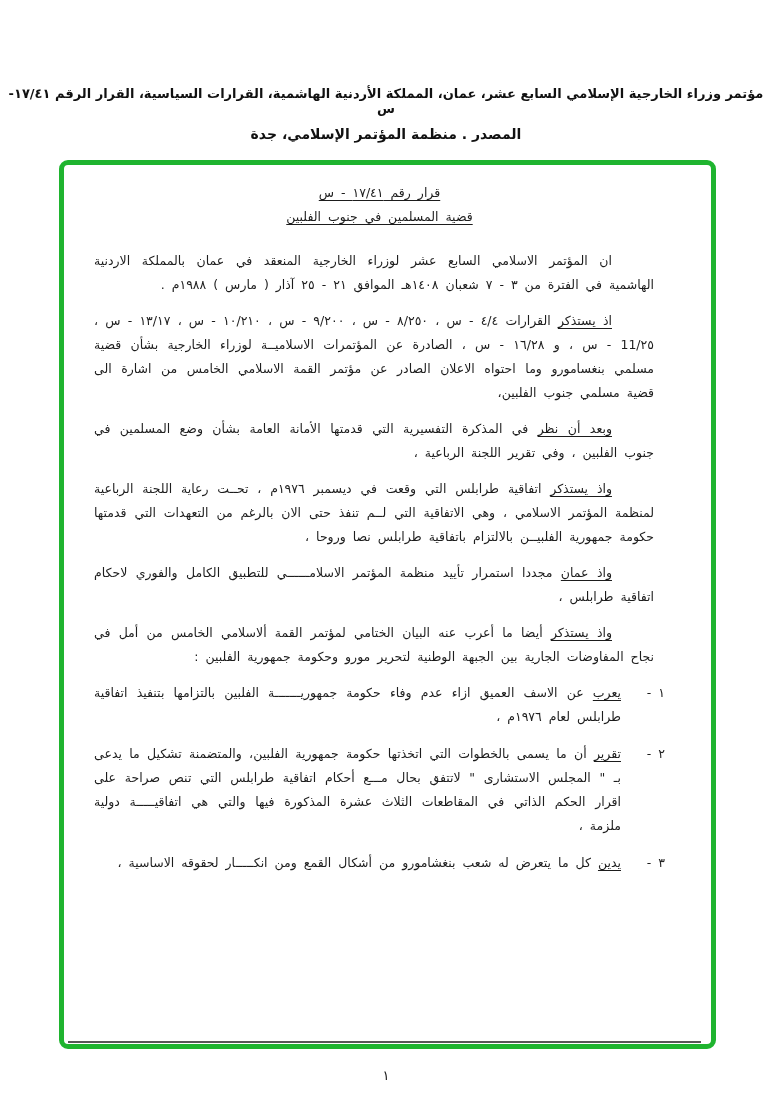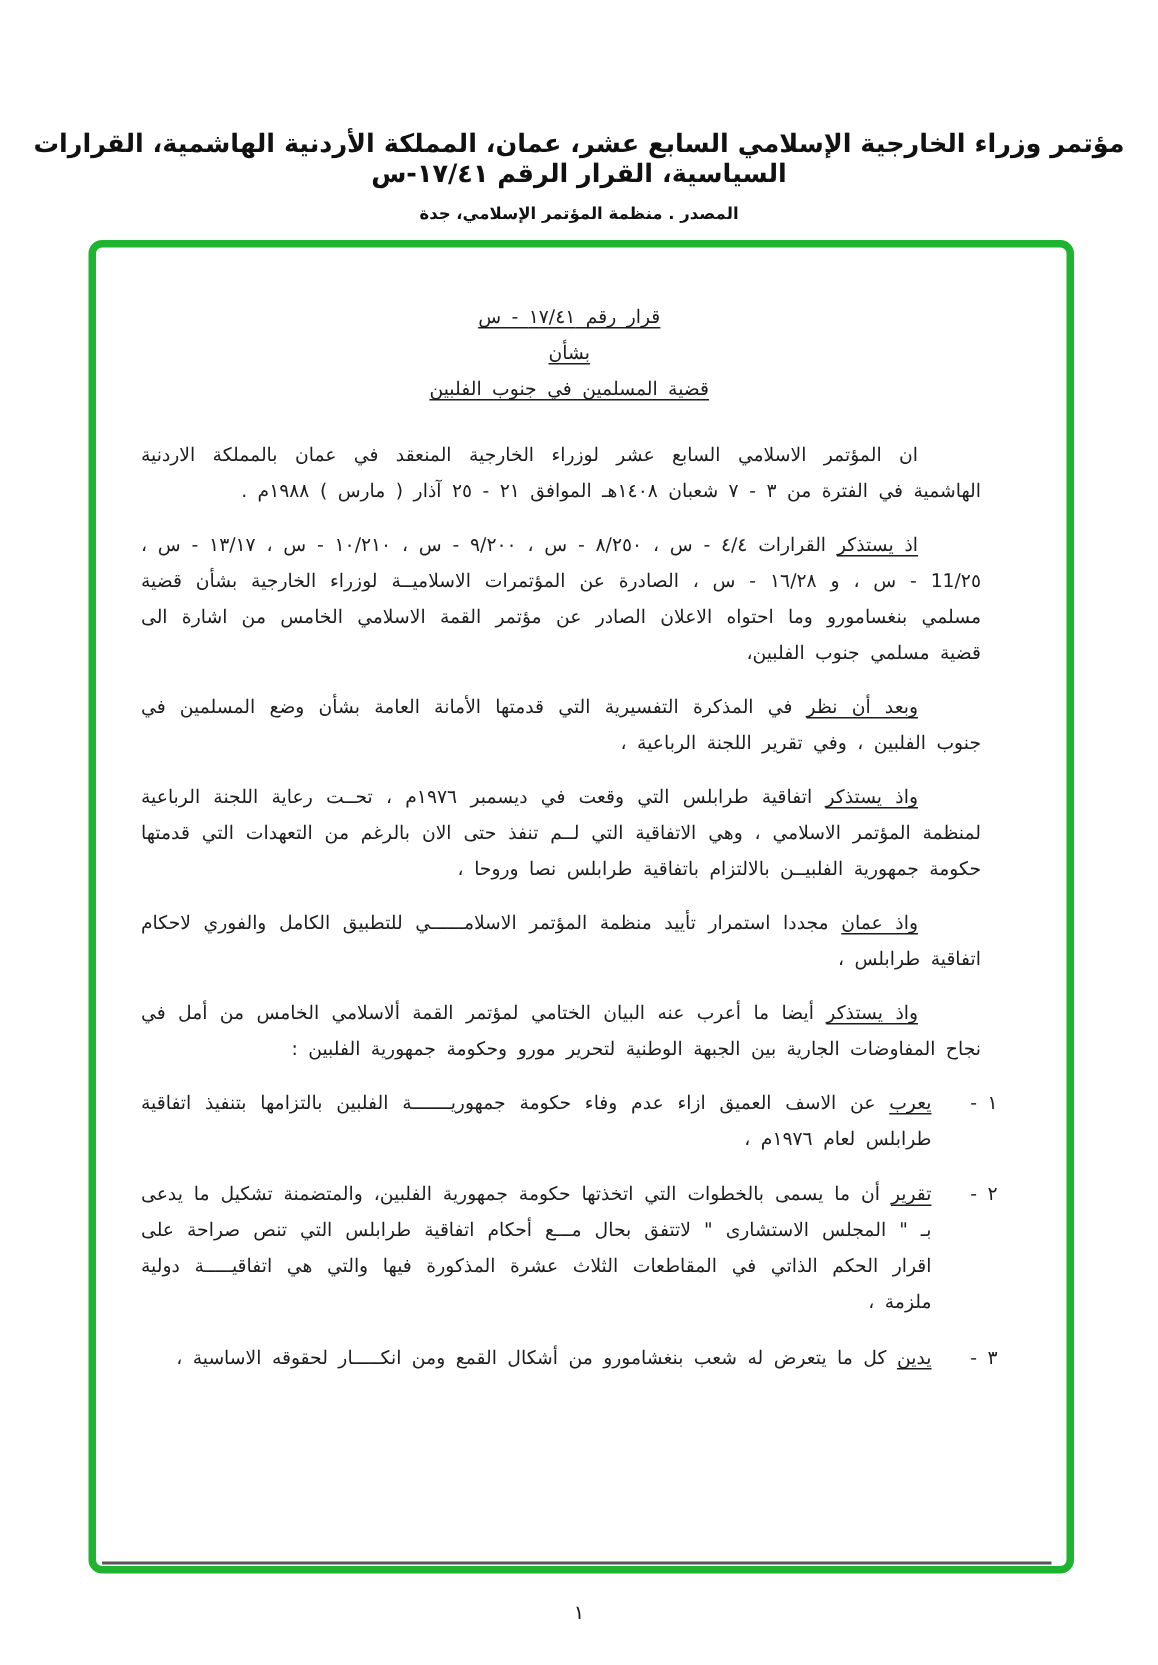--- a/index.html
+++ b/index.html
@@ -8,40 +8,40 @@
     width:772px; height:1110px; position:relative; overflow:hidden;
     font-family:"DejaVu Sans", sans-serif; color:#1c1c1c;
   }
   .page { position:absolute; inset:0; width:772px; height:1110px; background:#ffffff; }
 
   
   .hdr {
     position:absolute; top:86px; left:0; right:0;
     direction:rtl; text-align:center; font-weight:bold; color:#111;
   }
-  .hdr-line1 { font-size:17px; letter-spacing:0; }
-  .hdr-line2 { font-size:11px; margin-top:10px; }
+  .hdr-line1 { font-size:13px; letter-spacing:0; }
+  .hdr-line2 { font-size:14px; margin-top:10px; }
 
   
   .frame {
     position:absolute; left:59px; top:160px;
     width:647px; height:879px;
     border:5px solid #1fb42f; border-radius:9px;
     background:#ffffff; overflow:hidden;
   }
   .scan-edge {
     position:absolute; bottom:1px; left:4px; right:10px;
     border-top:2px solid #3a3a3a; opacity:.85;
   }
 
   
   .doc {
     position:absolute; inset:0;
     direction:rtl; unicode-bidi:embed;
-    padding:34px 46px 8px 30px;
+    padding:16px 46px 8px 30px;
     font-size:12.5px; line-height:24px;
     word-spacing:3px; color:#1d1d1d;
     text-align:justify;
   }
   .title-block { text-align:center; margin-bottom:20px; line-height:24px; }
   .title-block .tl { display:block; }
   .title-block .tl span {
     text-decoration:underline; text-underline-offset:3px; text-decoration-thickness:1px;
   }
   p.para { margin:0 11px 12px 0; text-indent:42px; text-align:justify; }
@@ -65,21 +65,20 @@
   <div class="hdr">
     <div class="hdr-line1">مؤتمر وزراء الخارجية الإسلامي السابع عشر، عمان، المملكة الأردنية الهاشمية، القرارات السياسية، القرار الرقم ١٧/٤١-س</div>
     <div class="hdr-line2">المصدر .  منظمة المؤتمر الإسلامي، جدة</div>
   </div>
 
   <div class="frame">
     <div class="doc">
 
       <div class="title-block">
         <div class="tl"><span>قرار رقم ١٧/٤١ - س</span></div>
-        <div class="tl"><span>بشأن</span></div>
         <div class="tl"><span>قضية المسلمين في جنوب الفلبين</span></div>
       </div>
 
       <p class="para"><span class="plead"></span> <span>ان المؤتمر الاسلامي السابع عشر لوزراء الخارجية المنعقد في عمان بالمملكة الاردنية الهاشمية في الفترة من ٣ - ٧ شعبان ١٤٠٨هـ الموافق ٢١ - ٢٥ آذار ( مارس ) ١٩٨٨م .</span></p>
 
       <p class="para"><span class="plead">اذ يستذكر</span> <span>القرارات ٤/٤ - س ، ٨/٢٥٠ - س ، ٩/٢٠٠ - س ، ١٠/٢١٠ - س ، ١٣/١٧ - س ، 11/٢٥ - س ، و ١٦/٢٨ - س ، الصادرة عن المؤتمرات الاسلاميــة لوزراء الخارجية بشأن قضية مسلمي بنغسامورو وما احتواه الاعلان الصادر عن مؤتمر القمة الاسلامي الخامس من اشارة الى قضية مسلمي جنوب الفلبين،</span></p>
 
       <p class="para"><span class="plead">وبعد أن نظر</span> <span>في المذكرة التفسيرية التي قدمتها الأمانة العامة بشأن وضع المسلمين في جنوب الفلبين ، وفي تقرير اللجنة الرباعية ،</span></p>
 
       <p class="para"><span class="plead">واذ يستذكر</span> <span>اتفاقية طرابلس التي وقعت في ديسمبر ١٩٧٦م ، تحــت رعاية اللجنة الرباعية لمنظمة المؤتمر الاسلامي ، وهي الاتفاقية التي لــم تنفذ حتى الان بالرغم من التعهدات التي قدمتها حكومة جمهورية الفلبيــن بالالتزام باتفاقية طرابلس نصا وروحا ،</span></p>

